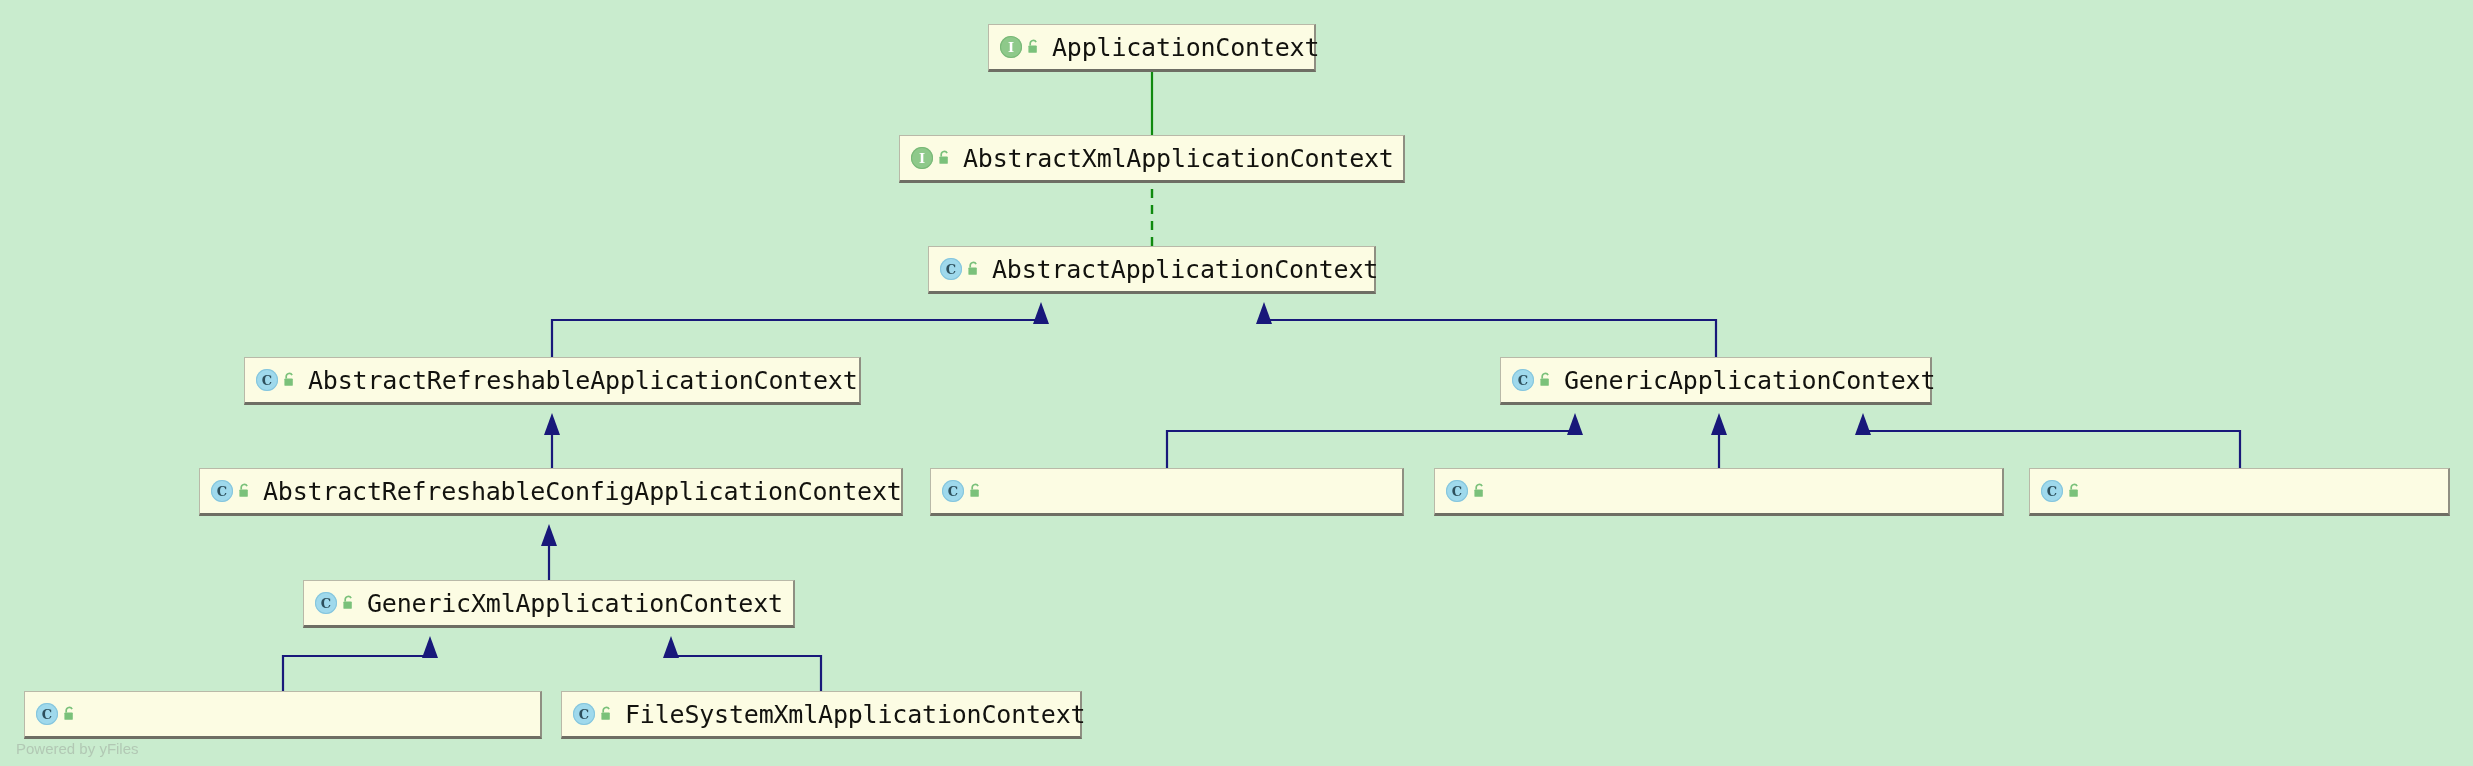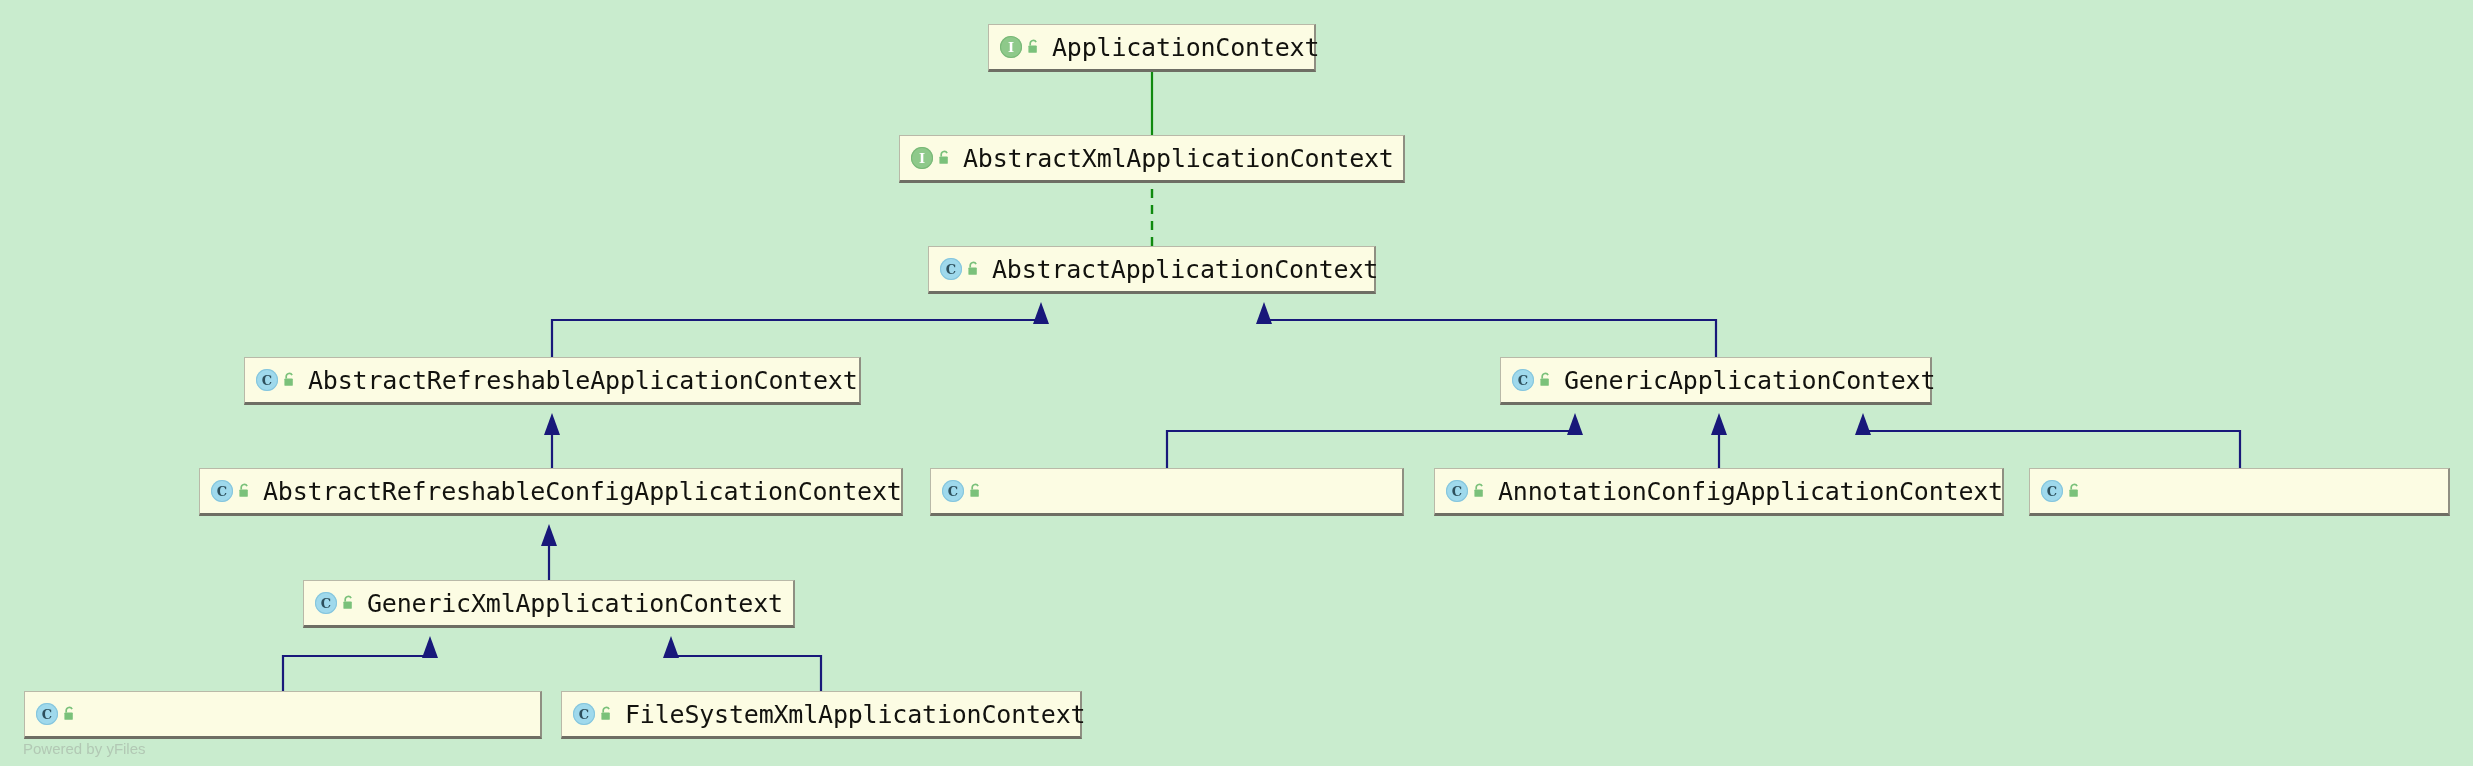--- a/index.html
+++ b/index.html
@@ -76,21 +76,21 @@
   }
   .node-label {
     font-size: 25px;
     line-height: 1;
     color: #12120e;
     letter-spacing: -0.2px;
     text-align: center;
   }
   #watermark {
     position: absolute;
-    left: 23px;
+    left: 16px;
     top: 740px;
     font-family: "Liberation Sans", sans-serif;
     font-size: 15px;
     color: #b2c8b4;
     z-index: 1;
     user-select: none;
   }
 </style>
 </head>
 <body>
@@ -209,21 +209,20 @@
       <div class="node" style="left: 1434px; top: 468px; width: 570px;">
         <span class="node-icons">
           <span class="type-icon klass">C</span>
           <span style="display: flex;">
             <svg class="vis-icon" viewBox="0 0 15 16" xmlns="http://www.w3.org/2000/svg">
               <path d="M4.2 6.6 V4.3 a3.1 3.1 0 0 1 5.9 -1.1" fill="none" stroke="#7ac17a" stroke-width="1.7"></path>
               <rect x="2.4" y="6.4" width="8.4" height="7.4" rx="0.9" fill="#7ac17a"></rect>
             </svg>
           </span>
         </span>
-        <span class="node-label">AnnotationConfigApplicationContext</span>
       </div>
       <div class="node" style="left: 2029px; top: 468px; width: 421px;">
         <span class="node-icons">
           <span class="type-icon klass">C</span>
           <span style="display: flex;">
             <svg class="vis-icon" viewBox="0 0 15 16" xmlns="http://www.w3.org/2000/svg">
               <path d="M4.2 6.6 V4.3 a3.1 3.1 0 0 1 5.9 -1.1" fill="none" stroke="#7ac17a" stroke-width="1.7"></path>
               <rect x="2.4" y="6.4" width="8.4" height="7.4" rx="0.9" fill="#7ac17a"></rect>
             </svg>
           </span>

